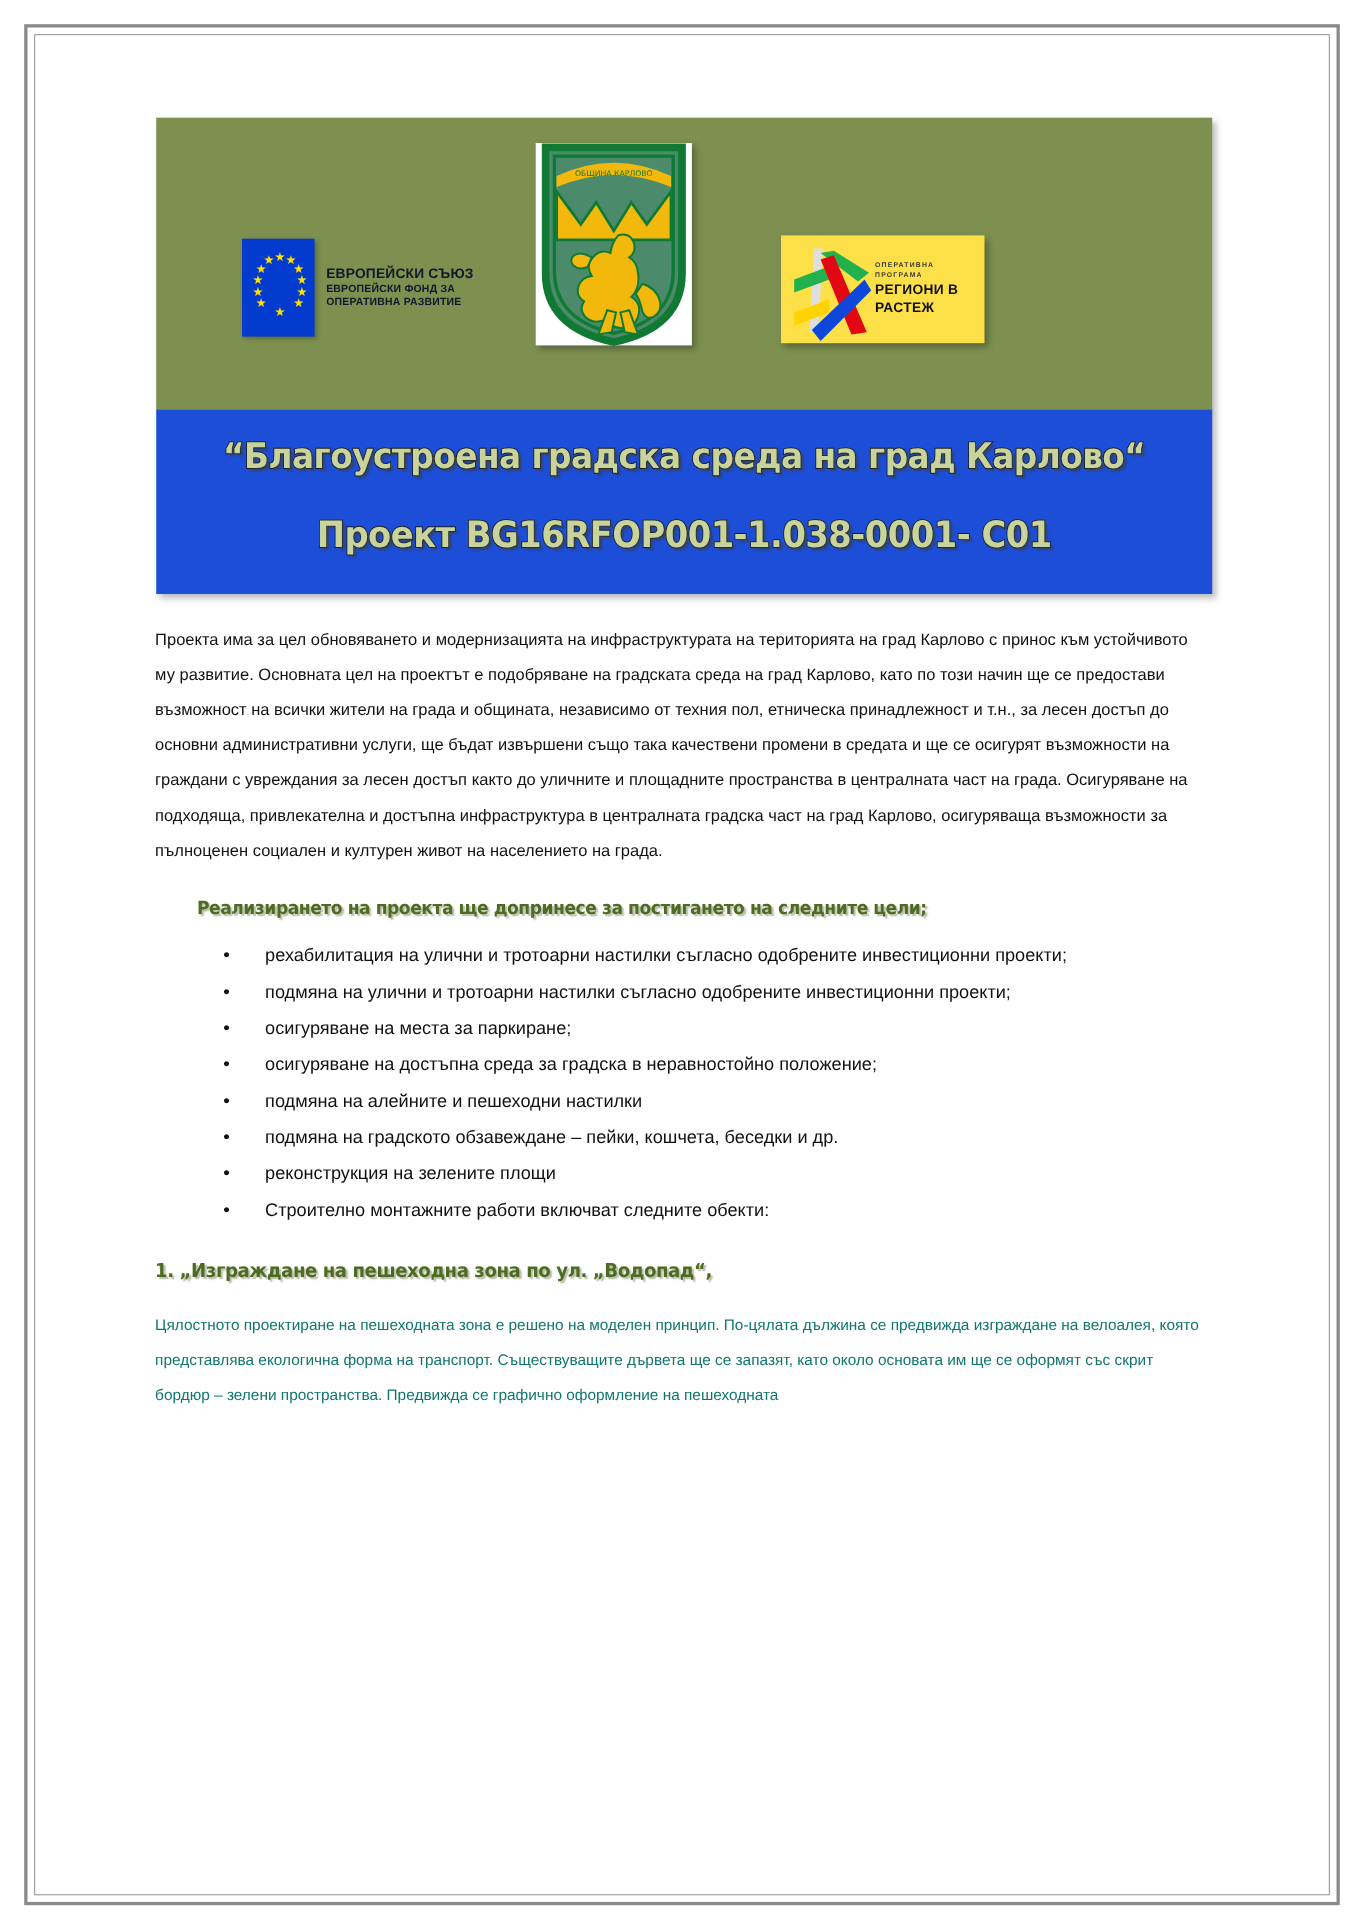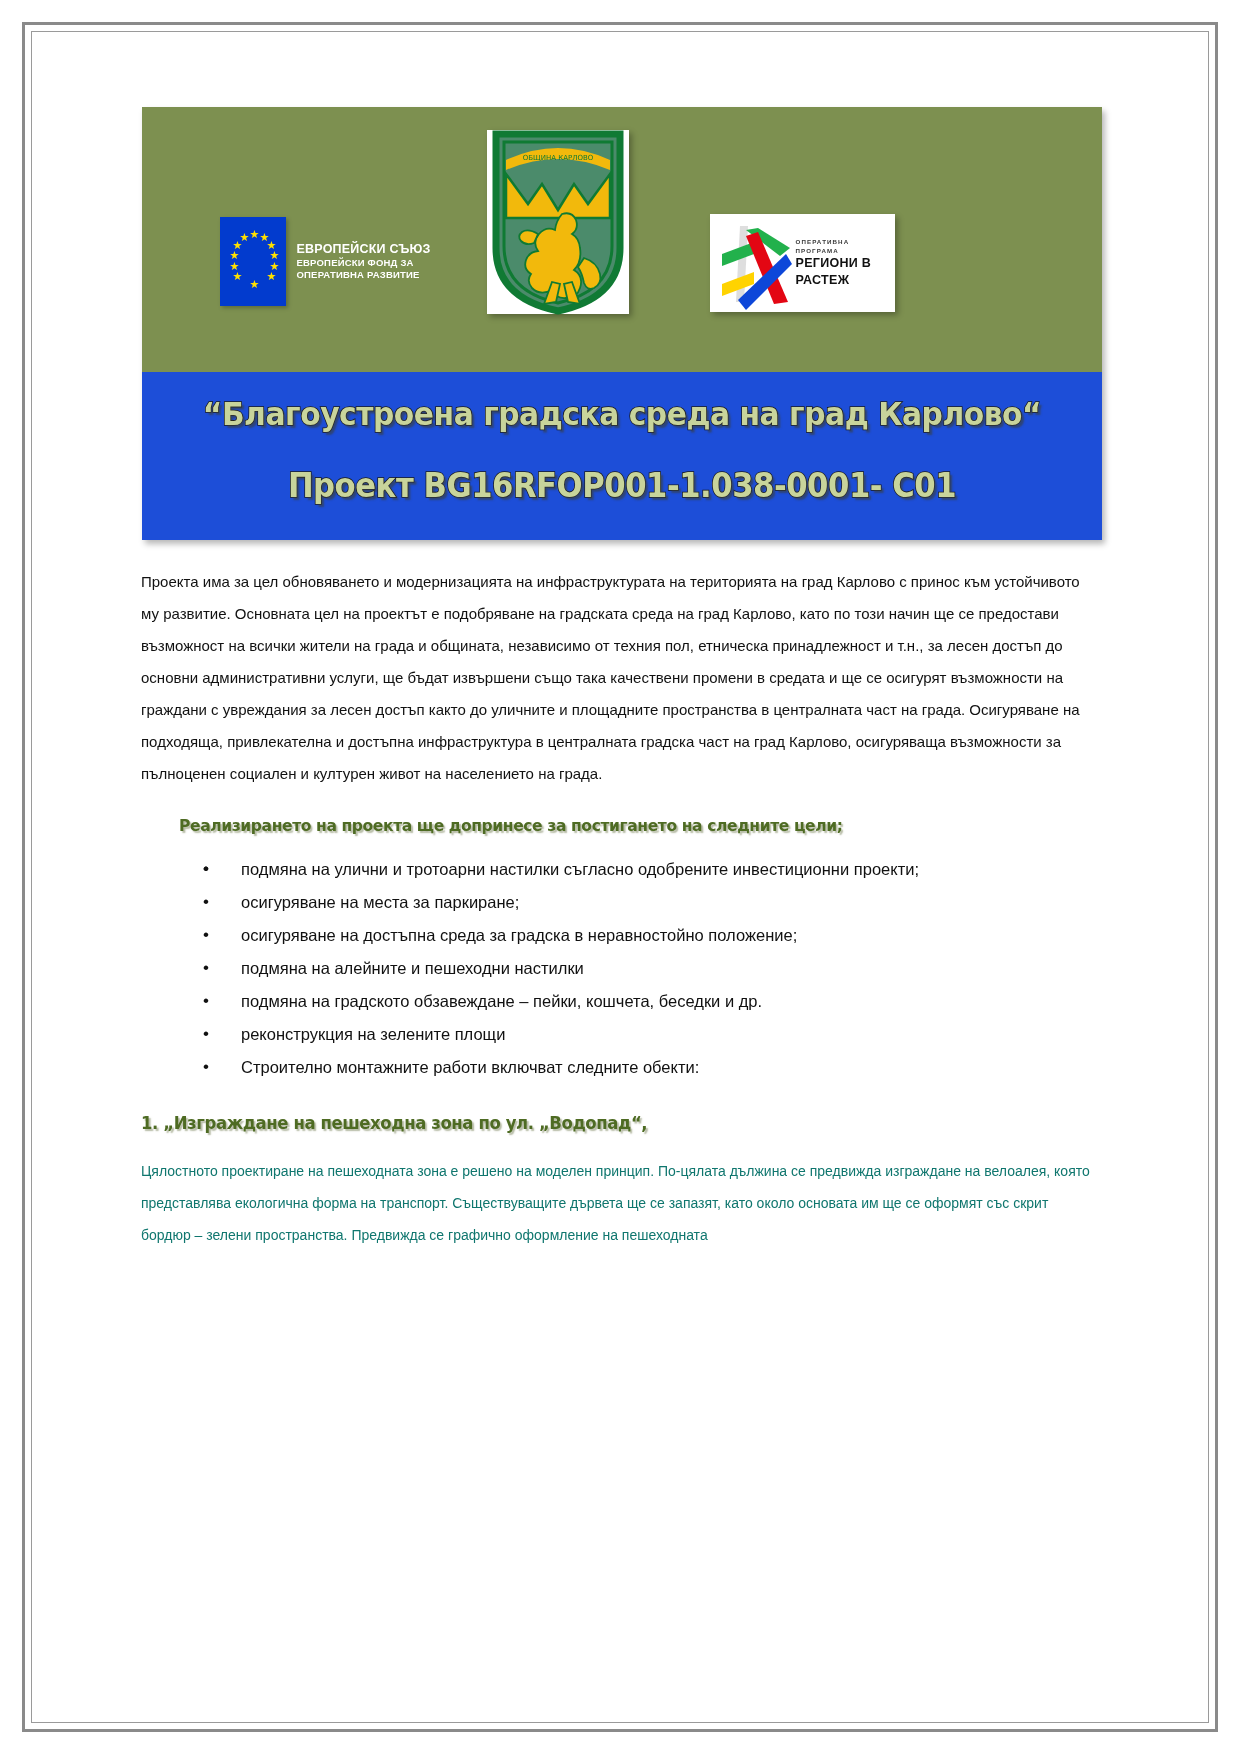--- a/index.html
+++ b/index.html
@@ -70,21 +70,21 @@
     position: relative;
     box-shadow: 2px 2px 4px rgba(0,0,0,0.25);
   }
   .eu-flag .star {
     position: absolute;
     color: #ffe000;
     font-size: 11px;
     line-height: 11px;
   }
   .eu-text {
-    color: #ffffff;
+    color: #0f172a;
     letter-spacing: 0.2px;
   }
   .eu-text .l1 { font-size: 12.5px; font-weight: bold; line-height: 15px; }
   .eu-text .l2 { font-size: 9.5px; font-weight: bold; line-height: 12.5px; }
 
   
   .coa-wrap {
     position: absolute;
     left: 345px;
     top: 23px;
@@ -97,21 +97,21 @@
     justify-content: center;
   }
 
   
   .oprg-wrap {
     position: absolute;
     left: 568px;
     top: 107px;
     width: 185px;
     height: 98px;
-    background: #ffffff;
+    background: #fde047;
     box-shadow: 3px 3px 6px rgba(0,0,0,0.3);
     display: flex;
     align-items: center;
   }
   .oprg-mark { width: 84px; height: 98px; flex: none; }
   .oprg-text { padding-left: 2px; }
   .oprg-text .t1 {
     font-size: 6.2px; font-weight: bold; letter-spacing: 1.1px;
     color: #3a3a3a; line-height: 9px;
   }
@@ -271,20 +271,21 @@
         </div>
       </div>
 
       <p class="body-text">Проекта има за цел  обновяването и модернизацията на инфраструктурата на територията на град  Карлово с принос  към устойчивото му развитие. Основната цел на проектът е подобряване на градската среда на град Карлово, като по този начин ще се предостави възможност на всички жители на града и общината, независимо от техния пол, етническа принадлежност и т.н.,  за лесен достъп до основни административни услуги, ще бъдат извършени също така качествени промени в средата и ще се осигурят възможности на граждани с увреждания за лесен достъп както до уличните и площадните пространства в централната част на града. Осигуряване на подходяща, привлекателна и достъпна инфраструктура в централната градска част на град Карлово, осигуряваща възможности за пълноценен социален и културен живот на населението на града.</p>
 
       <div class="green-head goals-head">Реализирането на проекта ще допринесе за постигането на следните цели;</div>
 
       <ul class="goals">
         <li>
           <span class="bullet">•</span>
+          <span>рехабилитация на улични и тротоарни настилки съгласно одобрените инвестиционни проекти;</span>
         </li>
         <li>
           <span class="bullet">•</span>
           <span>подмяна на улични и тротоарни настилки съгласно одобрените инвестиционни проекти;</span>
         </li>
         <li>
           <span class="bullet">•</span>
           <span>осигуряване на места за паркиране;</span>
         </li>
         <li>

